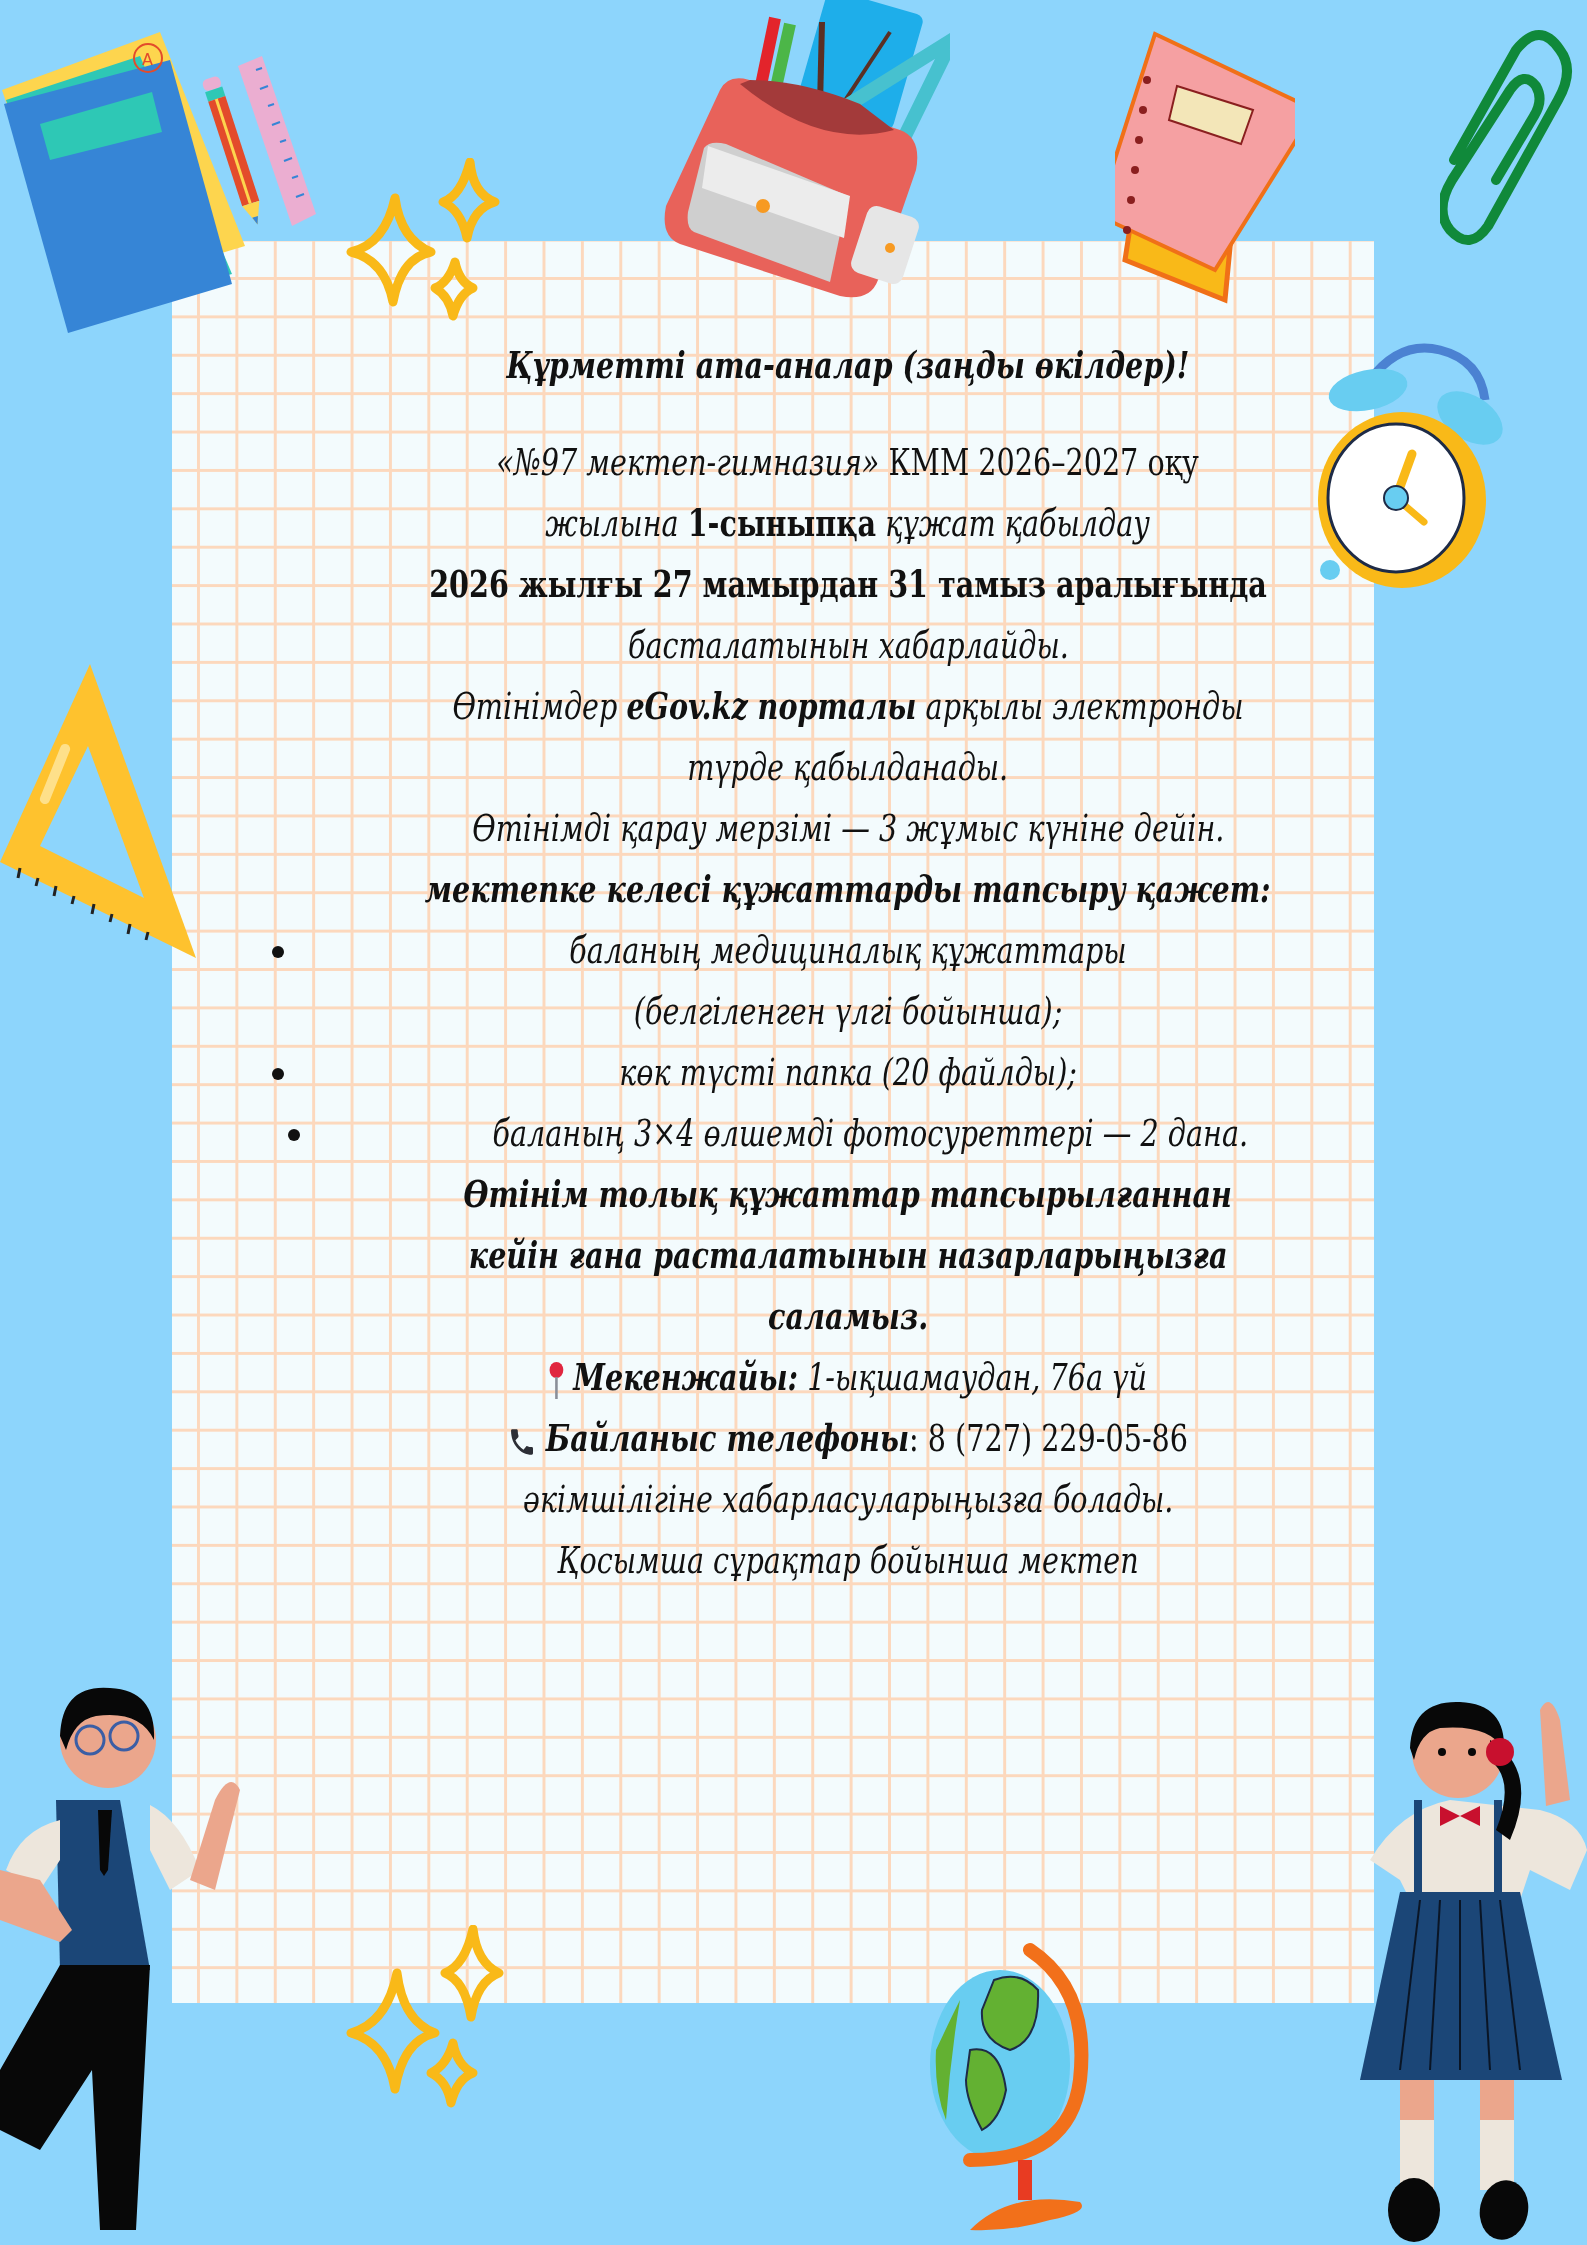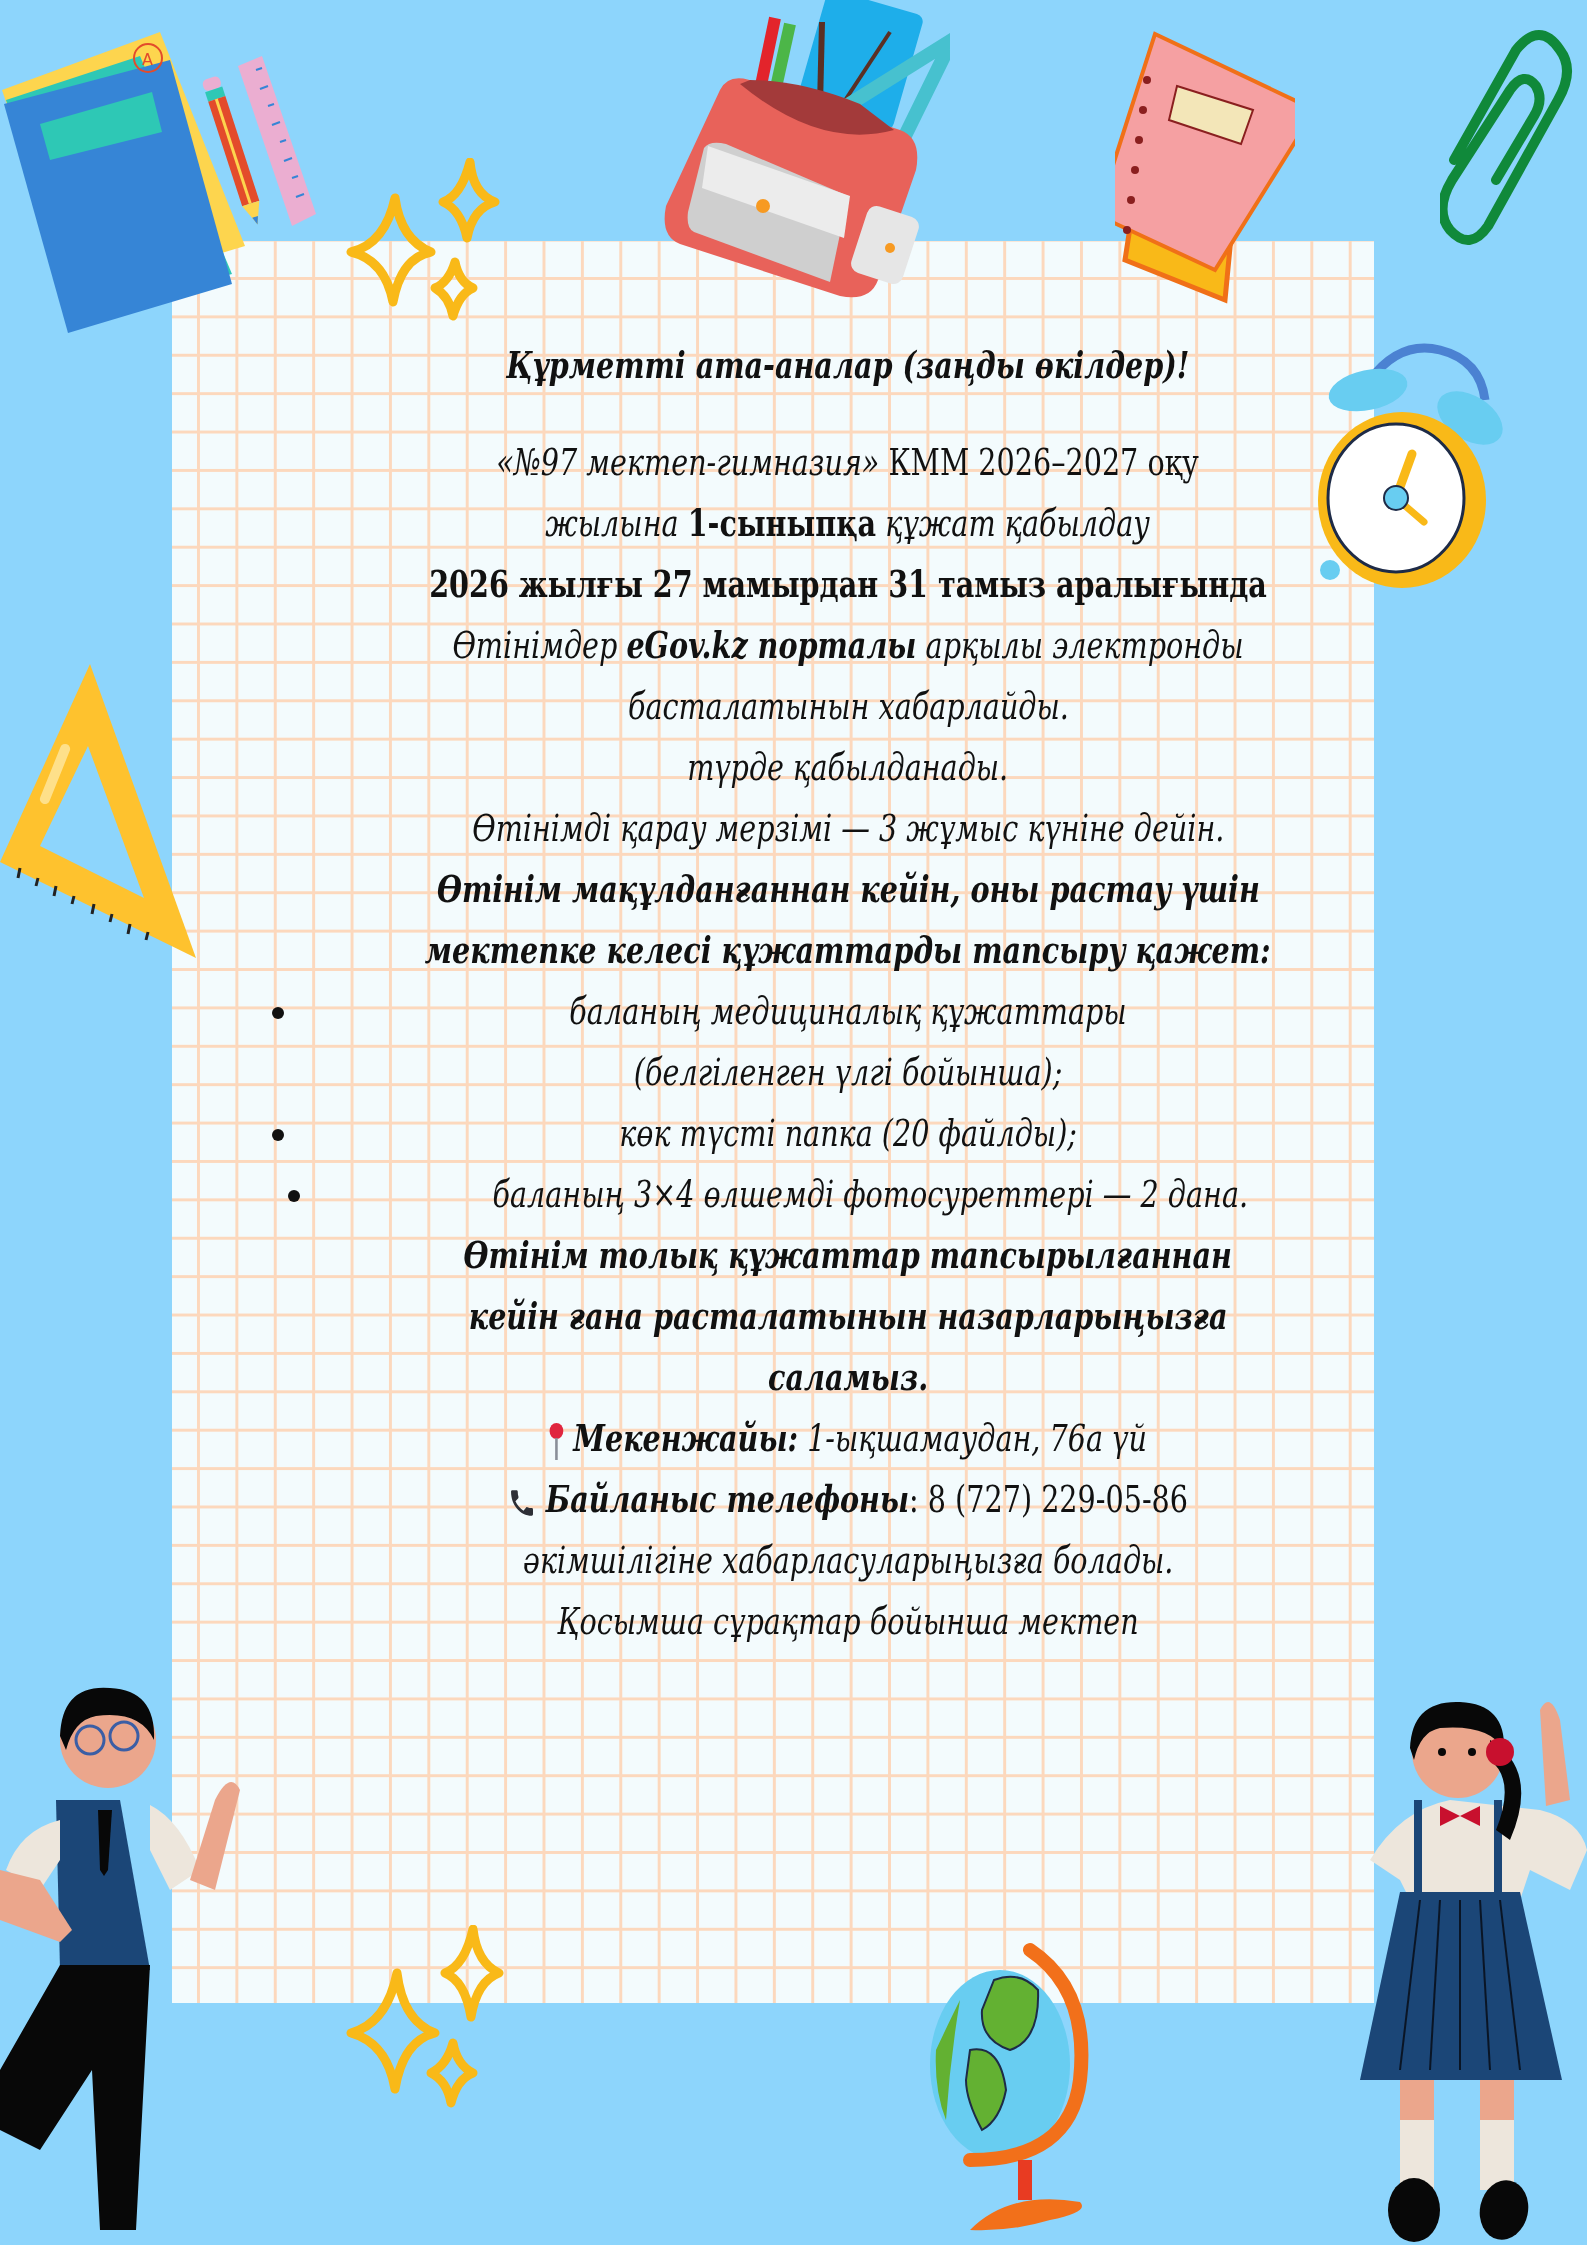--- a/index.html
+++ b/index.html
@@ -213,36 +213,33 @@
   <span class="line">
     <span class="narrow"><span class="it">«№97 мектеп-гимназия»</span><span> КММ 2026–2027 оқу</span></span>
   </span>
   <span class="line it">
     <span class="narrow"><span>жылына </span><span class="b" style="font-style:normal">1-сыныпқа</span><span> құжат қабылдау</span></span>
   </span>
   <span class="line b">
     <span class="narrow">2026 жылғы 27 мамырдан 31 тамыз аралығында</span>
   </span>
   <span class="line it">
+    <span class="narrow">басталатынын хабарлайды.</span>
+  </span>
+
+  <span class="line it">
     <span class="narrow"><span>Өтінімдер </span><span class="b">eGov.kz порталы</span><span> арқылы электронды</span></span>
   </span>
-
-  <span class="line it">
-    <span class="narrow">басталатынын хабарлайды.</span>
-  </span>
   <span class="line it">
     <span class="narrow">түрде қабылданады.</span>
   </span>
   <span class="line it">
     <span class="narrow">Өтінімді қарау мерзімі — 3 жұмыс күніне дейін.</span>
   </span>
 
-  <span class="line b it">
-    <span class="narrow">Өтінім мақұлданғаннан кейін, оны растау үшін</span>
-  </span>
   <span class="line b it">
     <span class="narrow">мектепке келесі құжаттарды тапсыру қажет:</span>
   </span>
 
   <div>
     <div class="bullet-row">
       <span class="bullet-dot"></span>
       <span class="line it"><span class="narrow">баланың медициналық құжаттары</span></span>
       <span class="line it"><span class="narrow">(белгіленген үлгі бойынша);</span></span>
     </div>

